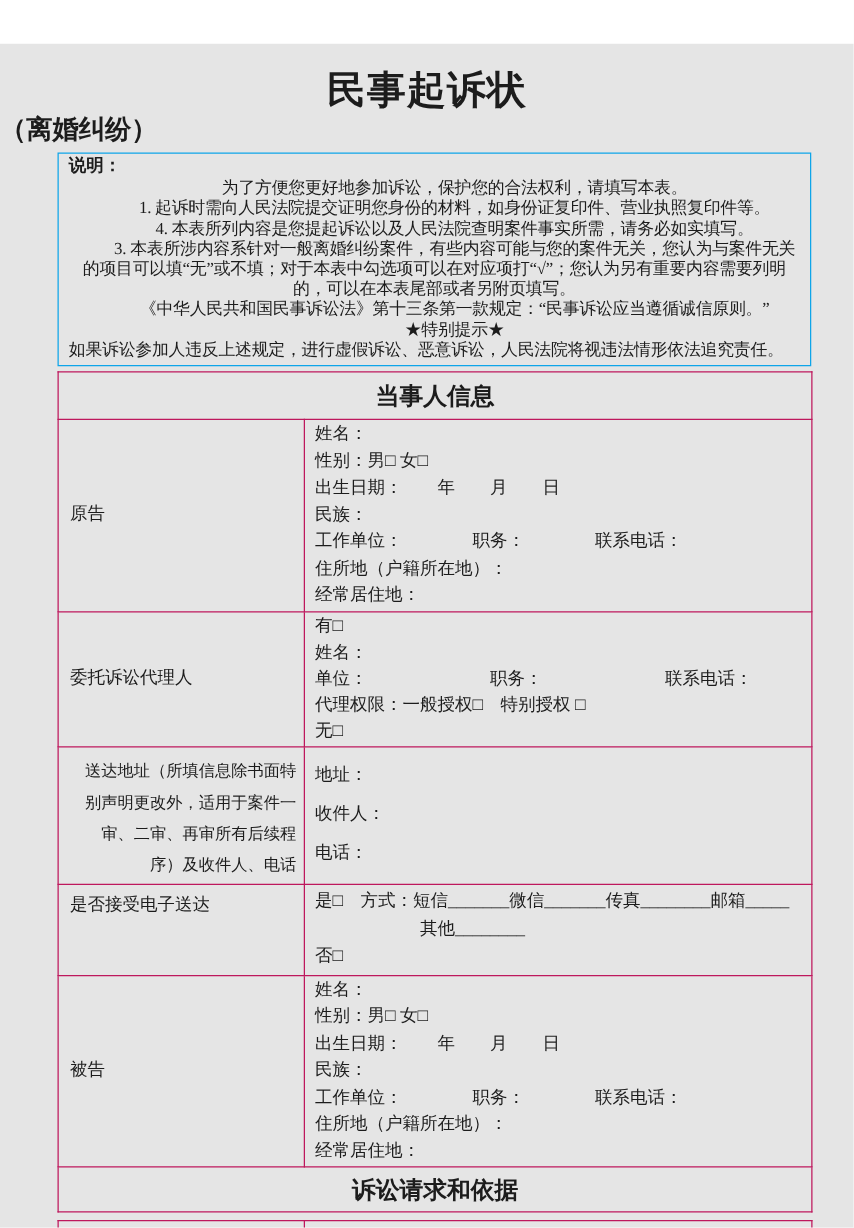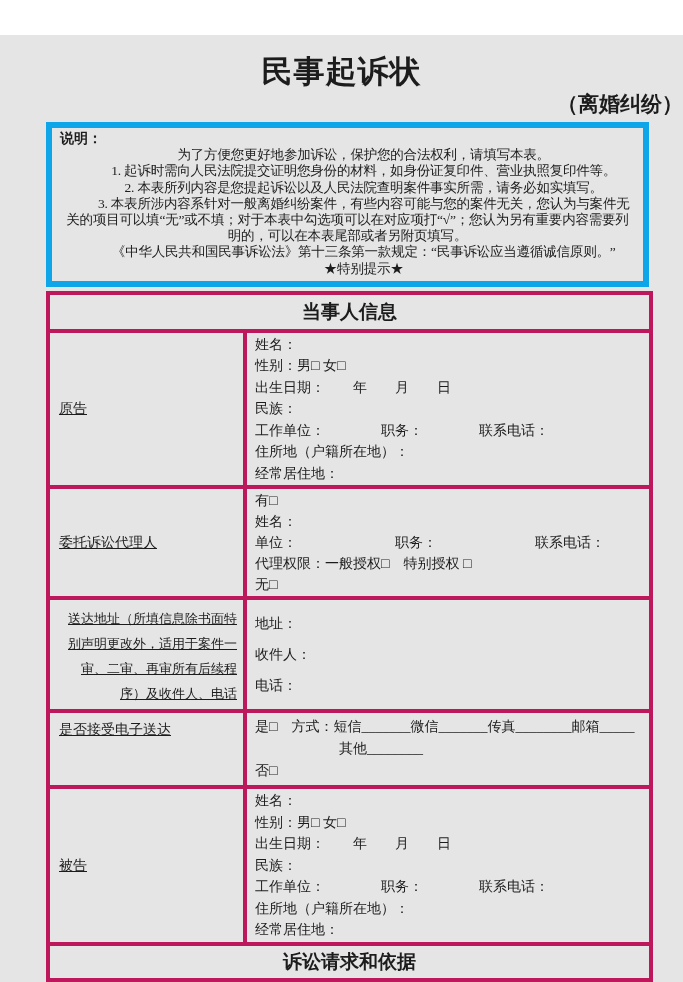--- a/index.html
+++ b/index.html
@@ -9,56 +9,55 @@
     font-family:"Liberation Serif","DejaVu Serif",serif;
     color:#1c1c1c;
   }
   .page { width:683px; height:982px; padding-top:20px; background:#e5e5e5;margin-top:35px; }
   .doc-title {
     text-align:center;
     font-family:"Liberation Sans","DejaVu Sans",sans-serif;
     font-weight:bold; font-size:31px; line-height:34px; letter-spacing:1px;
   }
   .doc-subtitle {
-    text-align:right;
+    text-align:left;
     font-family:"Liberation Sans","DejaVu Sans",sans-serif;
     font-weight:bold; font-size:21px; line-height:29px;
   }
   .content { width:603px; margin-left:46px; margin-top:4px; }
 
   
   .notice-box {
-    border:6px solid #0ea5e9;
+    border:1px solid #0ea5e9;
     padding:3px 8px 4px 8px;
     font-size:13.5px; line-height:16.2px;
   }
   .notice-heading { font-weight:bold; font-size:14px; }
   .notice-line.indent { text-indent:2.4em;text-align:center; }
   .notice-line { letter-spacing:-0.2px; }
 
   
   table.form-table {
     border-collapse:collapse; width:603px; table-layout:fixed;
     margin-top:4px;
   }
   table.claims-table { margin-top:6px; }
   col.col-label { width:197px; }
   col.col-fields { width:406px; }
-  td { border:4px solid #be185d; }
+  td { border:1px solid #be185d; }
   td.section-header {
     font-family:"Liberation Sans","DejaVu Sans",sans-serif;
     font-weight:bold; font-size:19px; text-align:center; height:38px;
     vertical-align:middle;
   }
   tr.claims-header-row td.section-header { height:36px; }
 
   .label-cell {
     padding:3px 6px 3px 9px; font-size:14px; line-height:20px;
     vertical-align:middle;
-    text-decoration:underline;
   }
   .field-cell {
     padding:1px 4px 1px 8px; font-size:14px; vertical-align:middle;
   }
   .field-line { line-height:21.5px; white-space:pre; }
 
   tr.row-agent .field-line { line-height:21px; }
 
   tr.row-delivery-address .label-cell {
     vertical-align:top; padding-top:6px;
@@ -81,24 +80,25 @@
   <div class="doc-title">民事起诉状</div>
   <div class="doc-subtitle">（离婚纠纷）</div>
 
   <div class="content">
 
     <div class="notice-box">
       <div class="notice-heading">说明：</div>
       <div id="instructions-body">
           <div class="notice-line indent">为了方便您更好地参加诉讼，保护您的合法权利，请填写本表。</div>
           <div class="notice-line indent">1. 起诉时需向人民法院提交证明您身份的材料，如身份证复印件、营业执照复印件等。</div>
-          <div class="notice-line indent">2. 本表所列内容是您提起诉讼以及人民法院查明案件事实所需，请务必如实填写。</div>
+          <div class="notice-line indent">4. 本表所列内容是您提起诉讼以及人民法院查明案件事实所需，请务必如实填写。</div>
           <div class="notice-line indent">3. 本表所涉内容系针对一般离婚纠纷案件，有些内容可能与您的案件无关，您认为与案件无关的项目可以填“无”或不填；对于本表中勾选项可以在对应项打“√”；您认为另有重要内容需要列明的，可以在本表尾部或者另附页填写。</div>
           <div class="notice-line indent">《中华人民共和国民事诉讼法》第十三条第一款规定：“民事诉讼应当遵循诚信原则。”</div>
           <div class="notice-line indent">★特别提示★</div>
+          <div class="notice-line">如果诉讼参加人违反上述规定，进行虚假诉讼、恶意诉讼，人民法院将视违法情形依法追究责任。</div>
         </div>
     </div>
 
     <table class="form-table main-table">
       <colgroup>
           <col class="col-label">
           <col class="col-fields">
         </colgroup>
       <tbody>
         <tr class="section-header-row">

